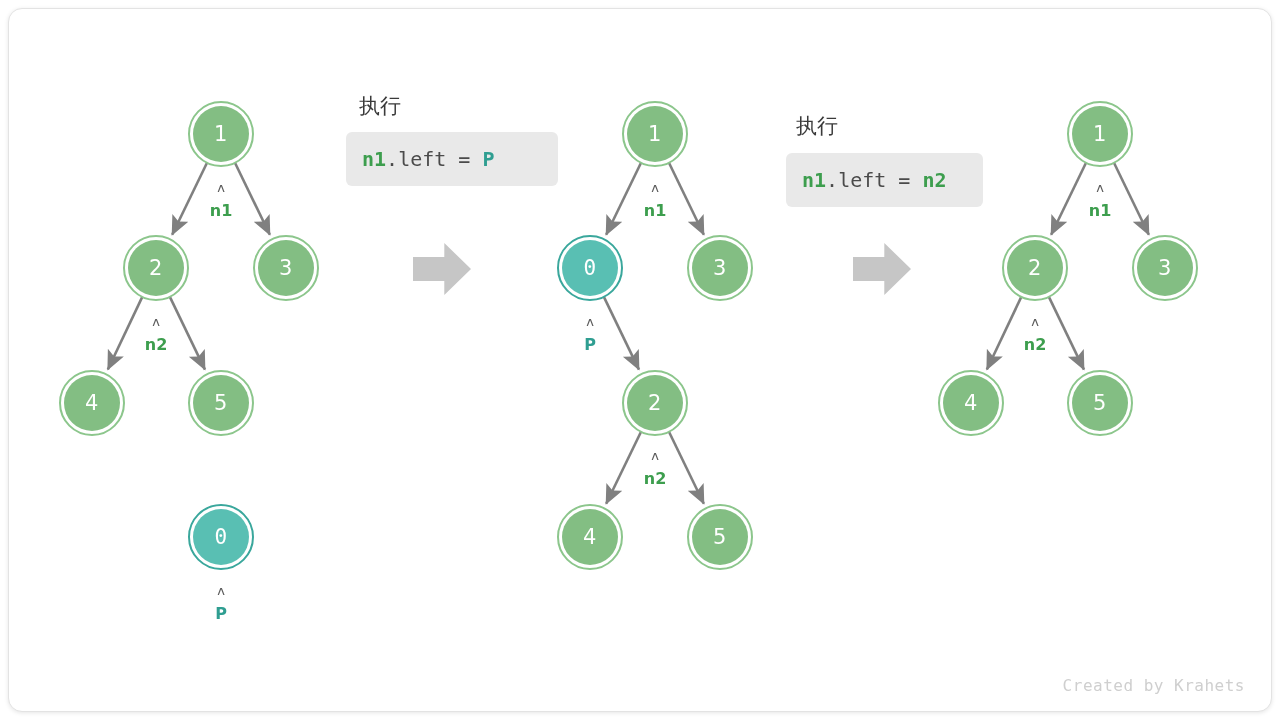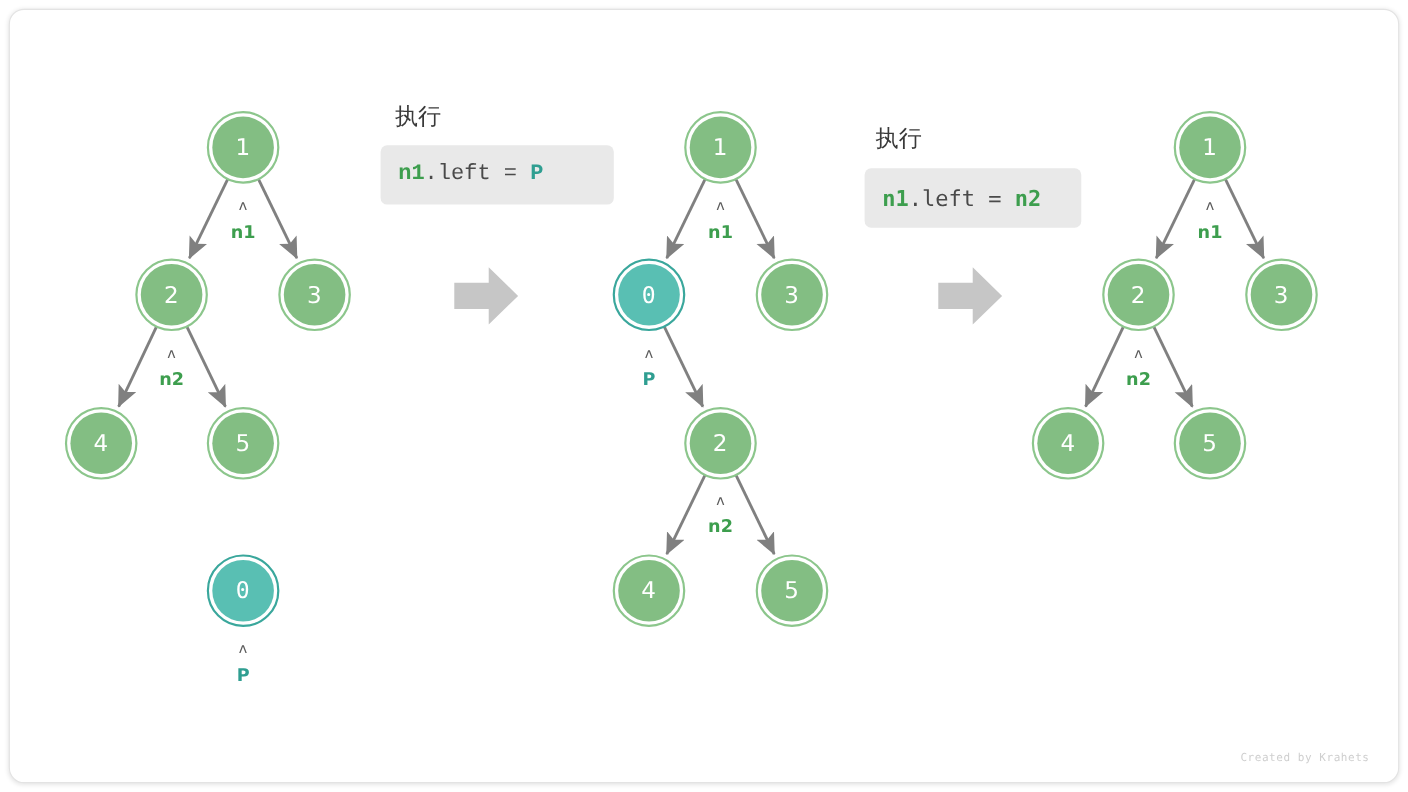--- a/index.html
+++ b/index.html
@@ -133,21 +133,21 @@
   }
   .codebox .g { color: #3d9e4e; font-weight: bold; }
   .codebox .t { color: #2f9e91; font-weight: bold; }
 
   
   #credit {
     position: absolute;
     right: 28px;
     bottom: 18px;
     font-family: "DejaVu Sans Mono", monospace;
-    font-size: 10px;
+    font-size: 16px;
     color: #cfcfcf;
     letter-spacing: 0.5px;
     white-space: nowrap;
   }
 </style>
 </head>
 <body>
 
 <div id="card">
   <div id="stage">
@@ -246,21 +246,21 @@
           <div class="disc"></div>
           <div class="val">5</div>
         </div>
         <div class="caret" style="left: 646px; top: 172px;">ʌ</div>
         <div class="ptr-label" style="left: 646px; top: 194px;">n1</div>
         <div class="caret" style="left: 581px; top: 306px;">ʌ</div>
         <div class="ptr-label teal" style="left: 581px; top: 328px;">P</div>
         <div class="caret" style="left: 646px; top: 440px;">ʌ</div>
         <div class="ptr-label" style="left: 646px; top: 462px;">n2</div>
         <div class="caption" style="left: 350px; top: 87px;">执行</div>
-        <div class="codebox" style="left: 337px; top: 123px; width: 212px; font-family: Liberation Mono, monospace;"><div><span class="g">n1</span><span>.left = </span><span class="t">P</span></div></div>
+        <div class="codebox" style="left: 337px; top: 123px; width: 212px;"><div><span class="g">n1</span><span>.left = </span><span class="t">P</span></div></div>
         <div class="node" style="left: 1091px; top: 125px;">
           <div class="ring"></div>
           <div class="disc"></div>
           <div class="val">1</div>
         </div>
         <div class="node" style="left: 1026px; top: 259px;">
           <div class="ring"></div>
           <div class="disc"></div>
           <div class="val">2</div>
         </div>

